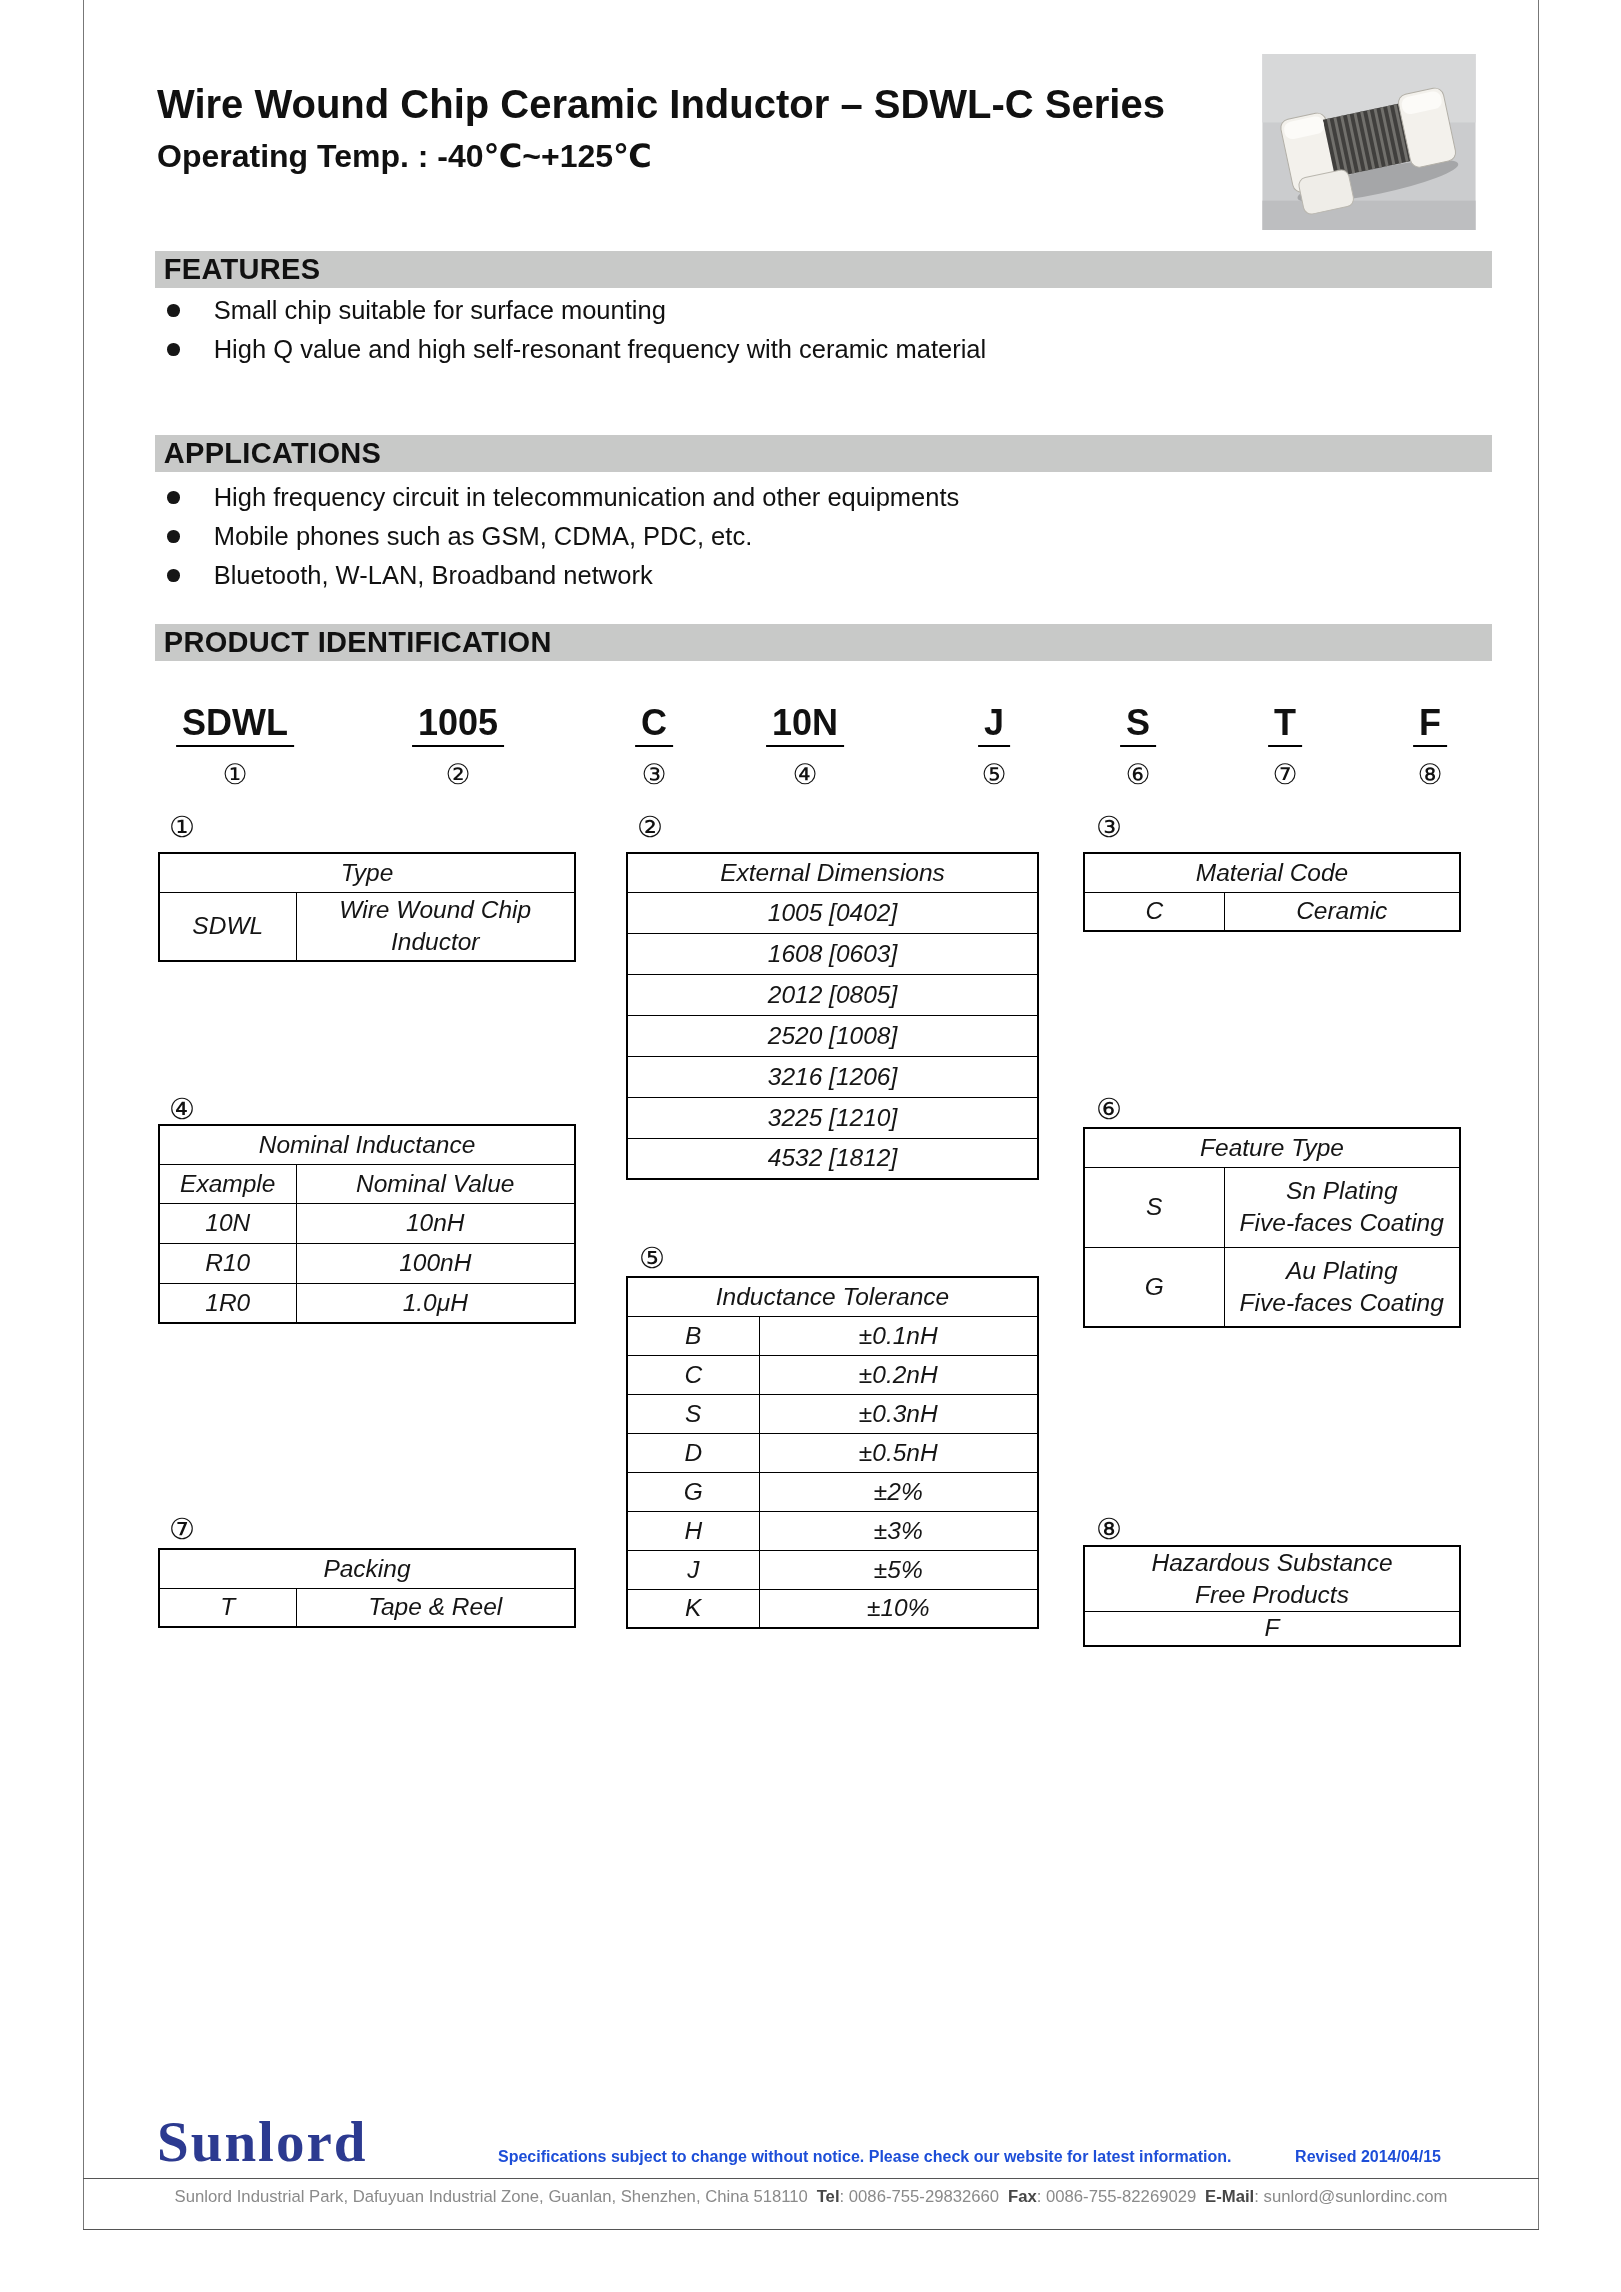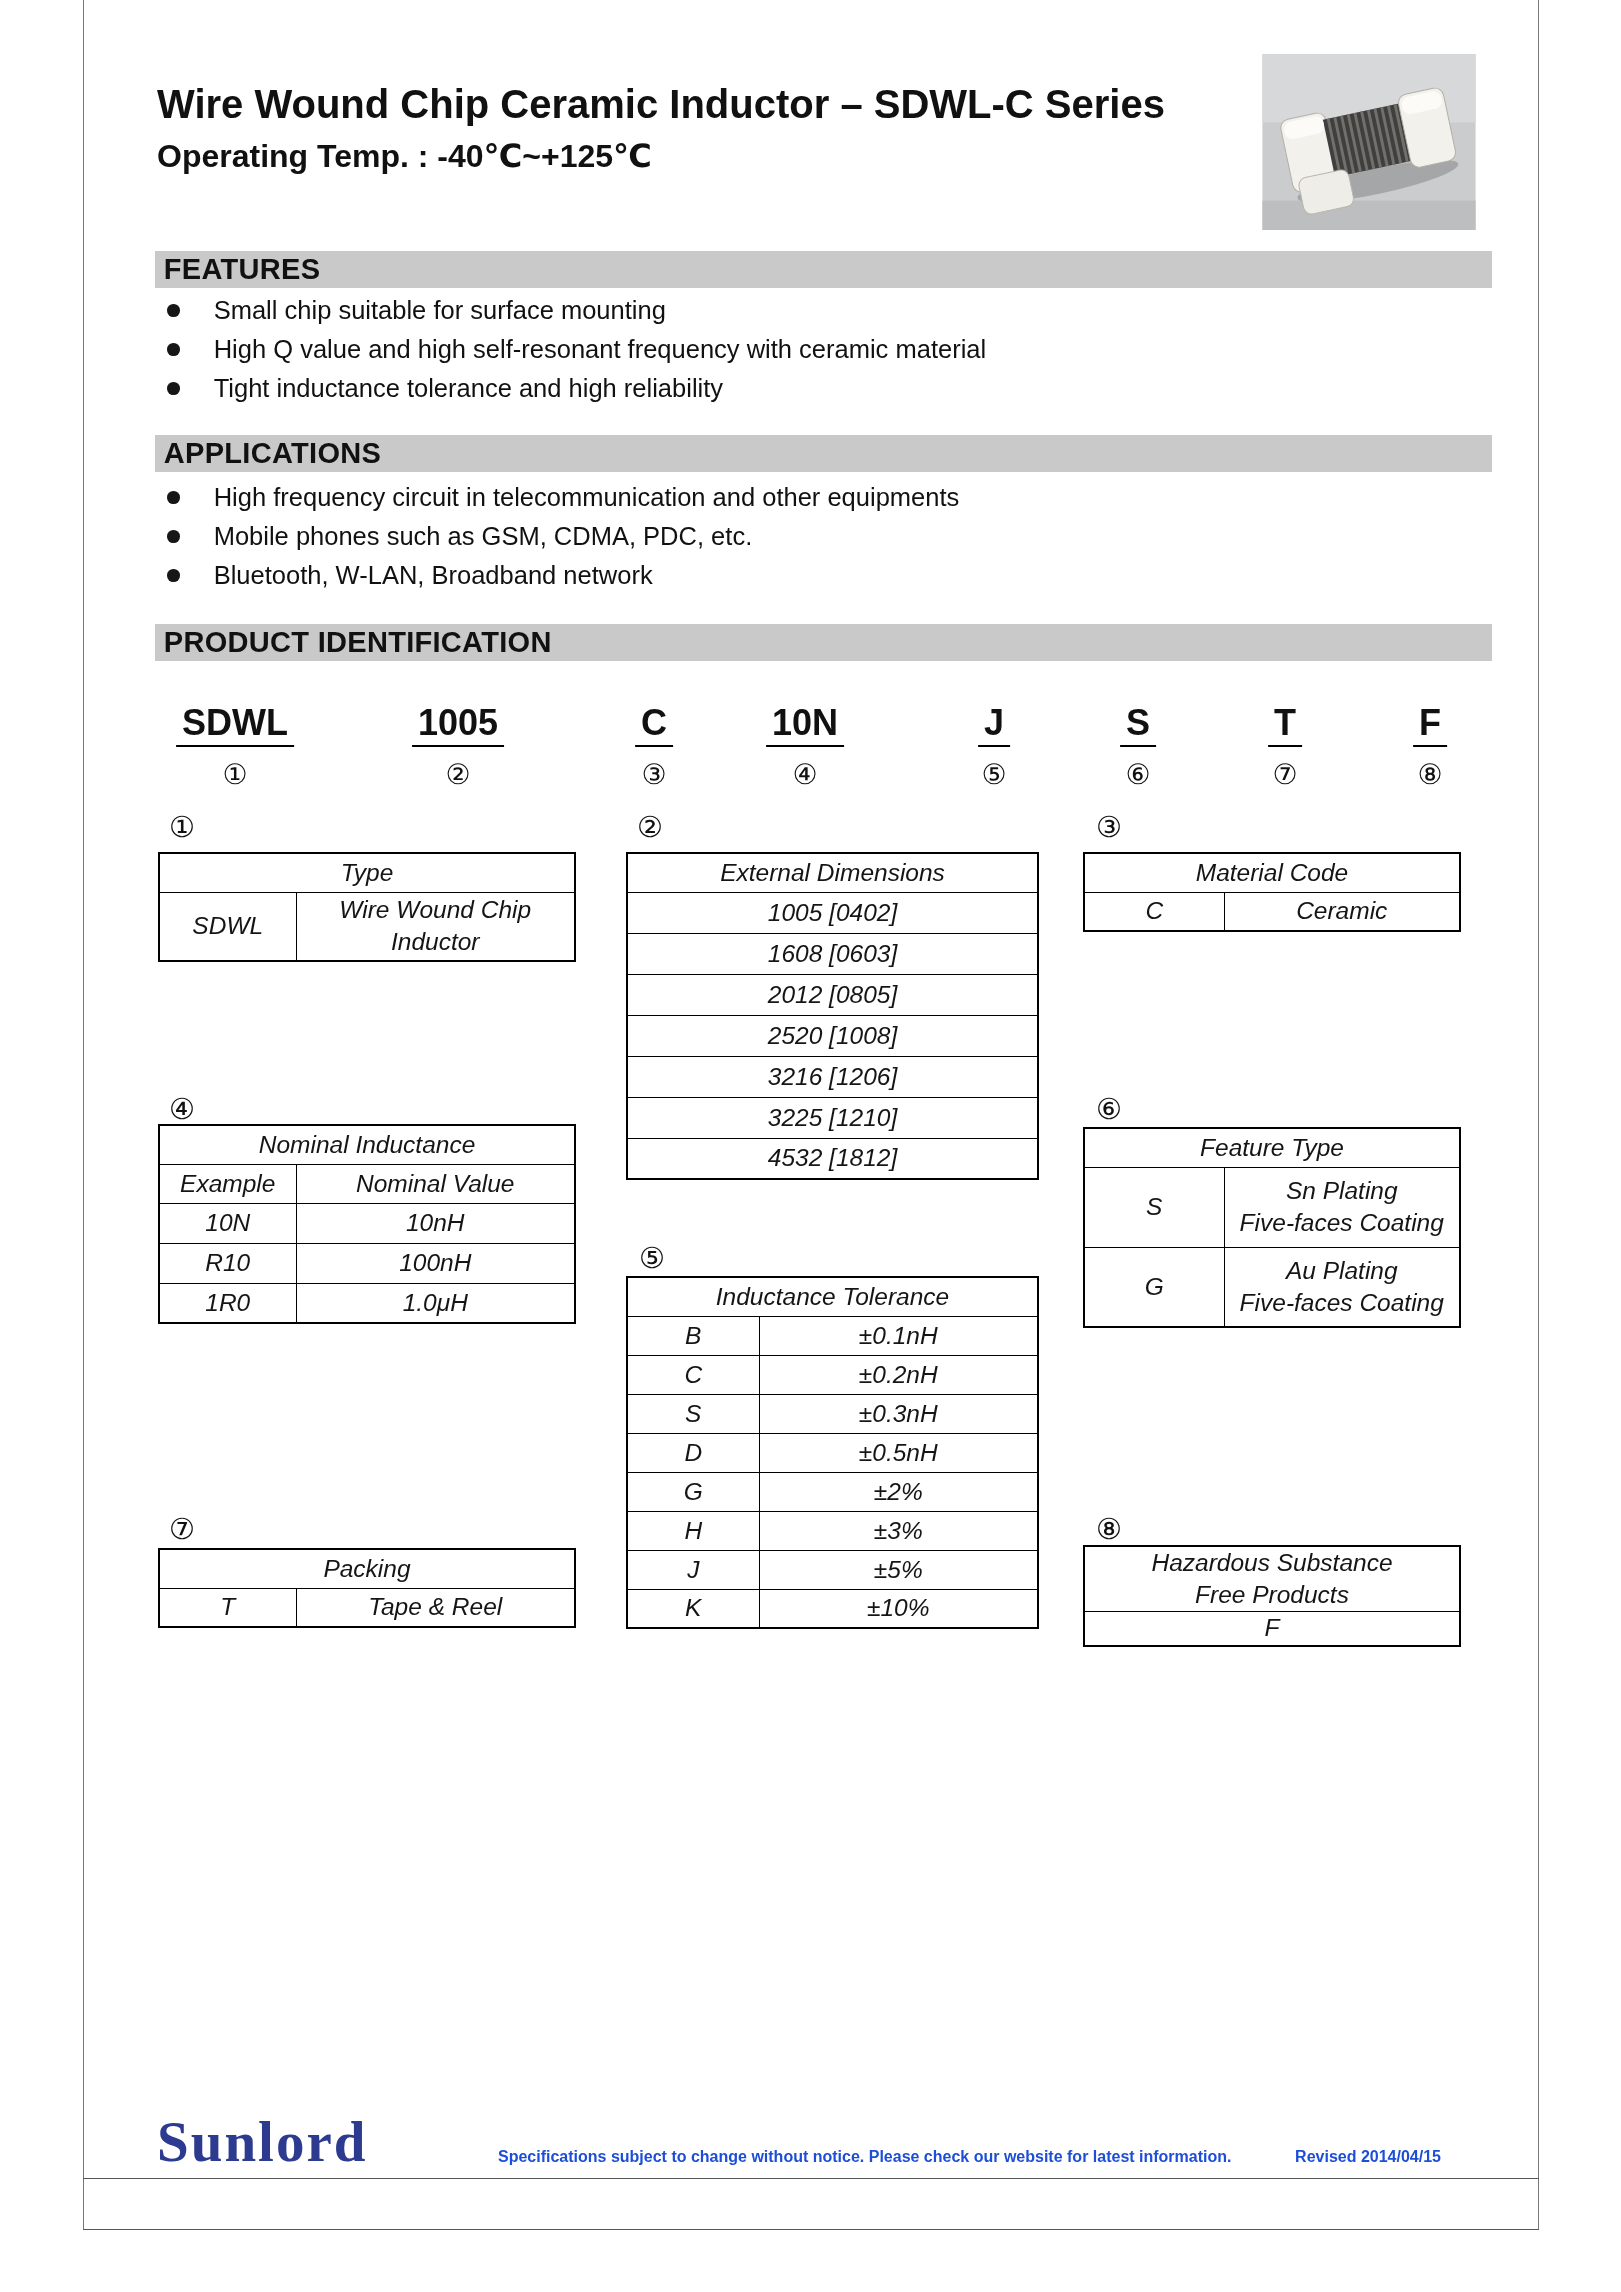--- a/index.html
+++ b/index.html
@@ -99,24 +99,20 @@
   </div>
   <div class="blist" style="top:291px">
     <div class="brow">
       <span class="dot"></span>
       <span>Small chip suitable for surface mounting</span>
     </div>
     <div class="brow">
       <span class="dot"></span>
       <span>High Q value and high self-resonant frequency with ceramic material</span>
     </div>
-    <div class="brow">
-      <span class="dot"></span>
-      <span>Tight inductance tolerance and high reliability</span>
-    </div>
   </div>
 
   <div class="secbar" style="top:435px">
     <span>APPLICATIONS</span>
   </div>
   <div class="blist" style="top:478px">
     <div class="brow">
       <span class="dot"></span>
       <span>High frequency circuit in telecommunication and other equipments</span>
     </div>
@@ -359,15 +355,18 @@
     </tr>
   </tbody>
     </table>
 
   <div class="logo">Sunlord</div>
   <div class="discl-row">
     <span>Specifications subject to change without notice. Please check our website for latest information.</span>
     <span>Revised 2014/04/15</span>
   </div>
   <div class="hline" style="top:2178px"></div>
+  <div class="address">
+    <span>Sunlord Industrial Park, Dafuyuan Industrial Zone, Guanlan, Shenzhen, China 518110</span><span class="alabel">Tel</span><span>: 0086-755-29832660</span><span class="alabel">Fax</span><span>: 0086-755-82269029</span><span class="alabel">E-Mail</span><span>: sunlord@sunlordinc.com</span>
+  </div>
 
 </div>
 
 
 </body></html>

